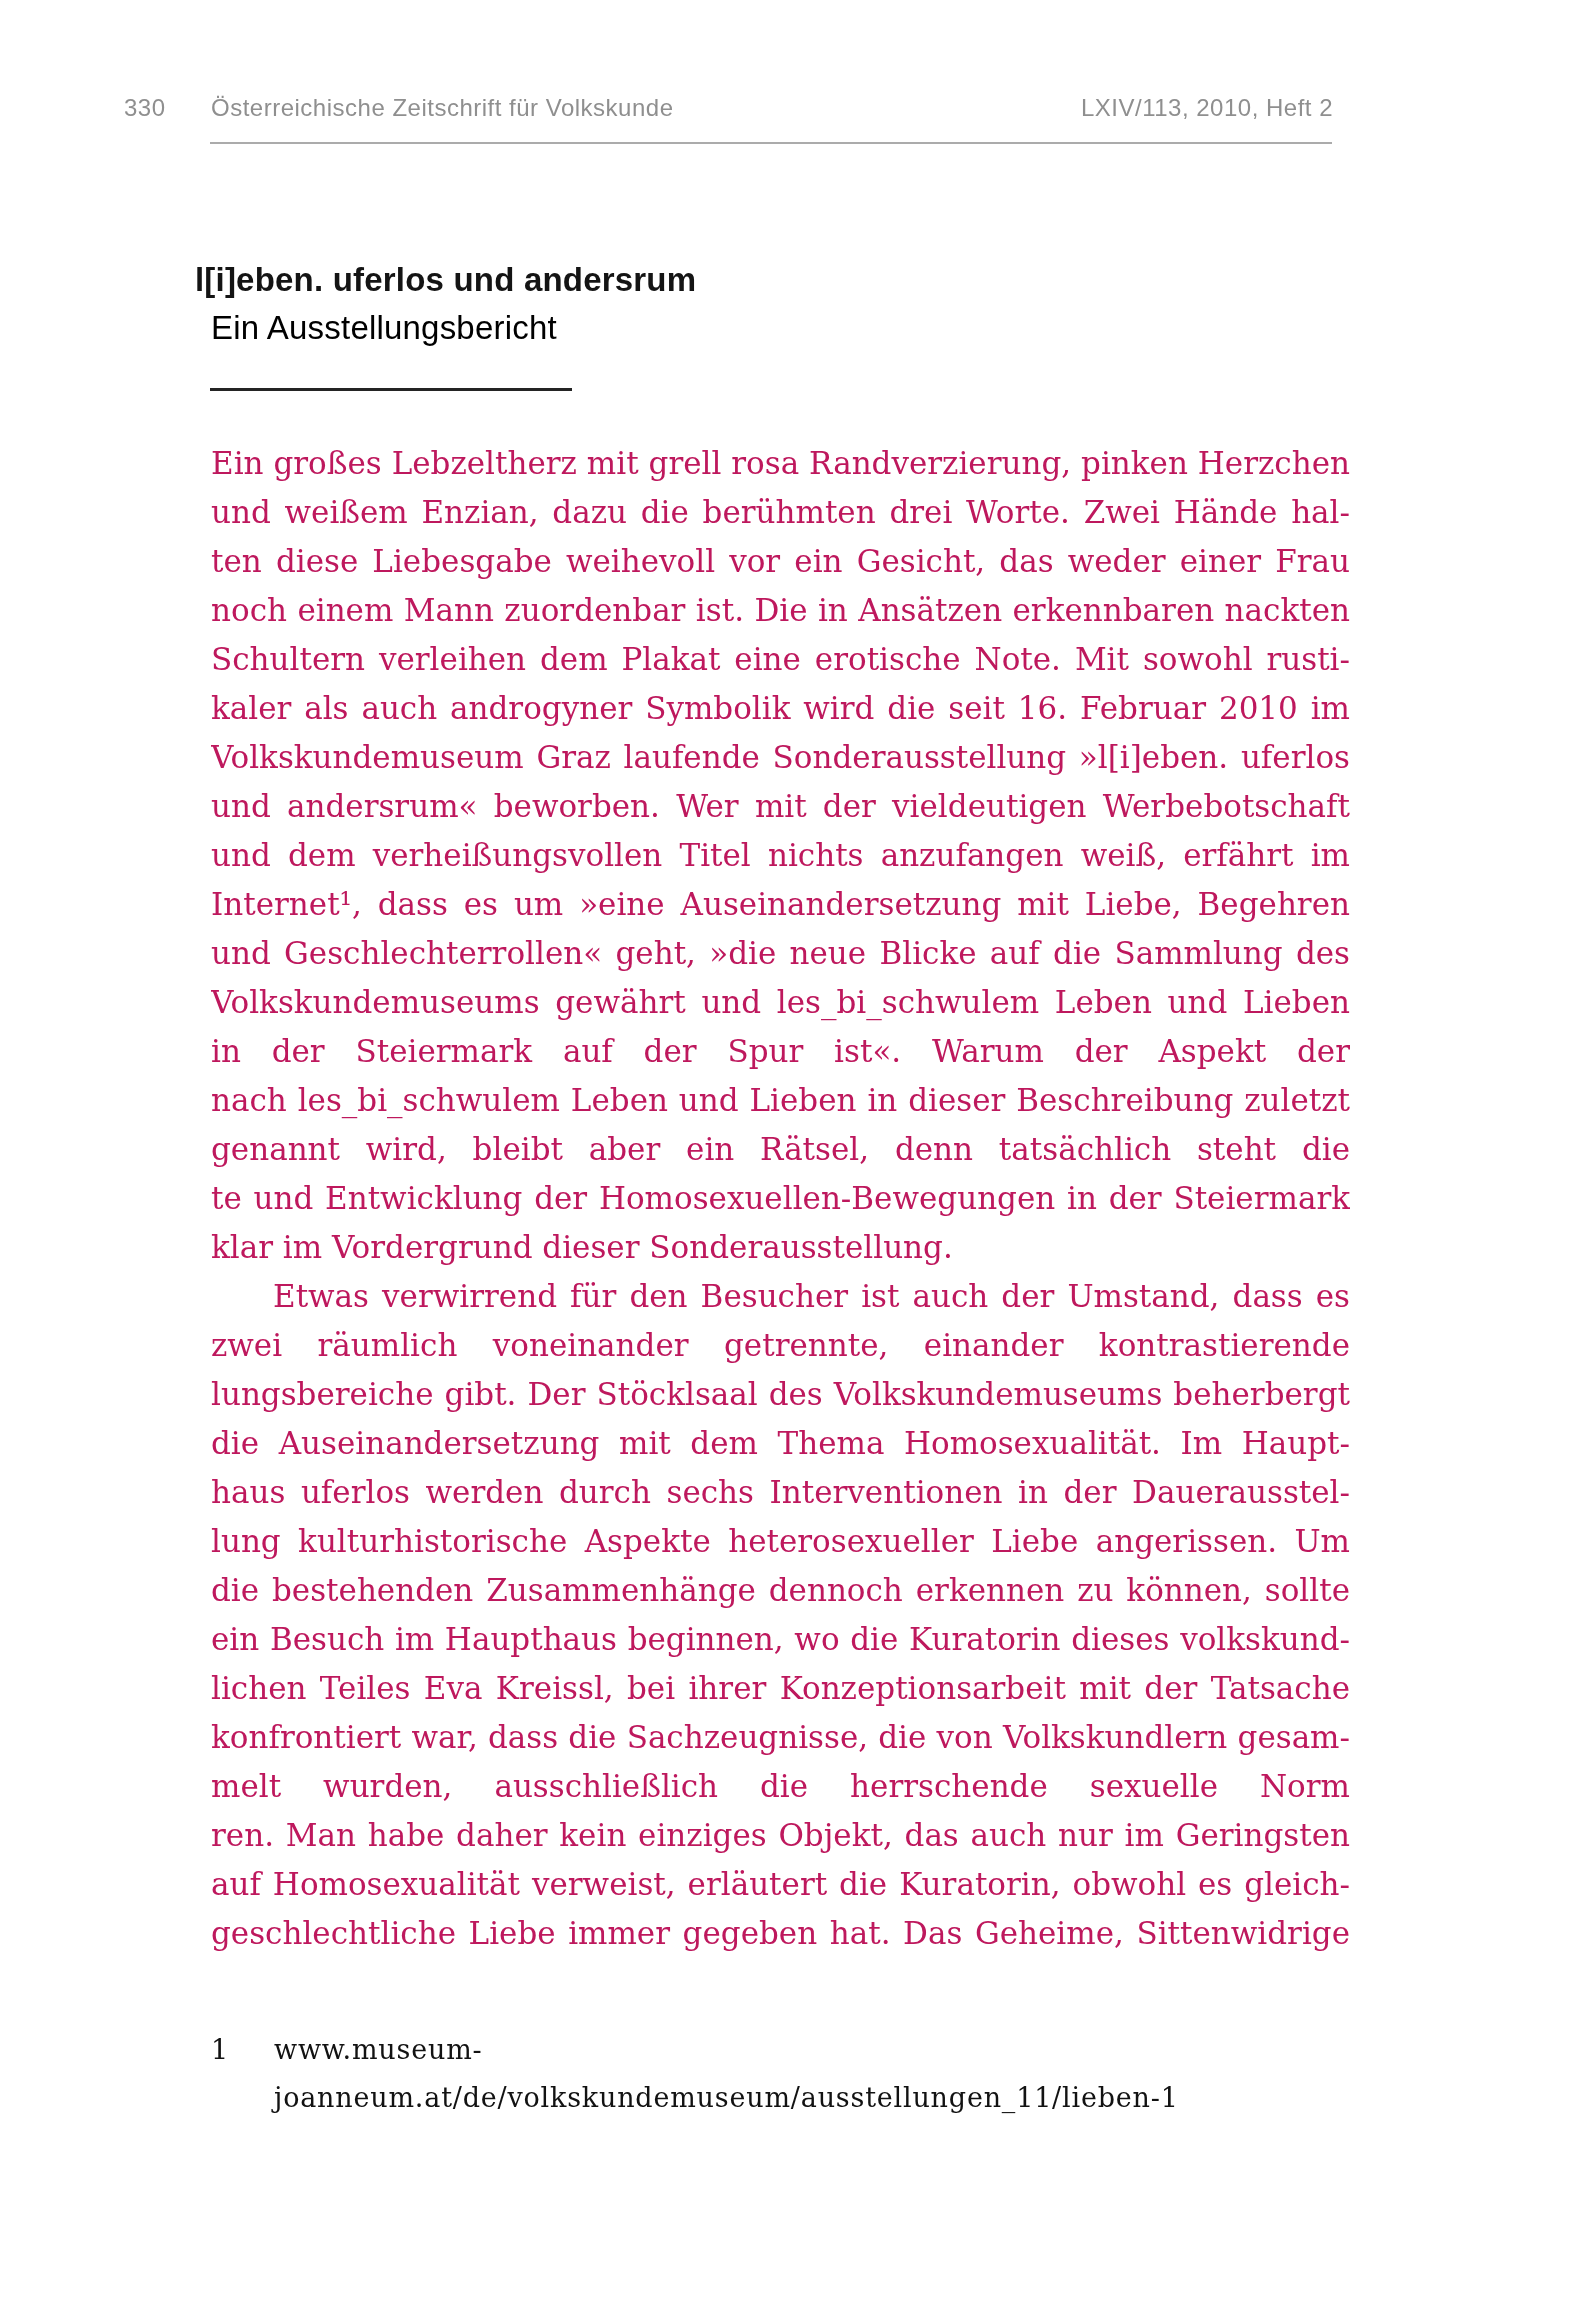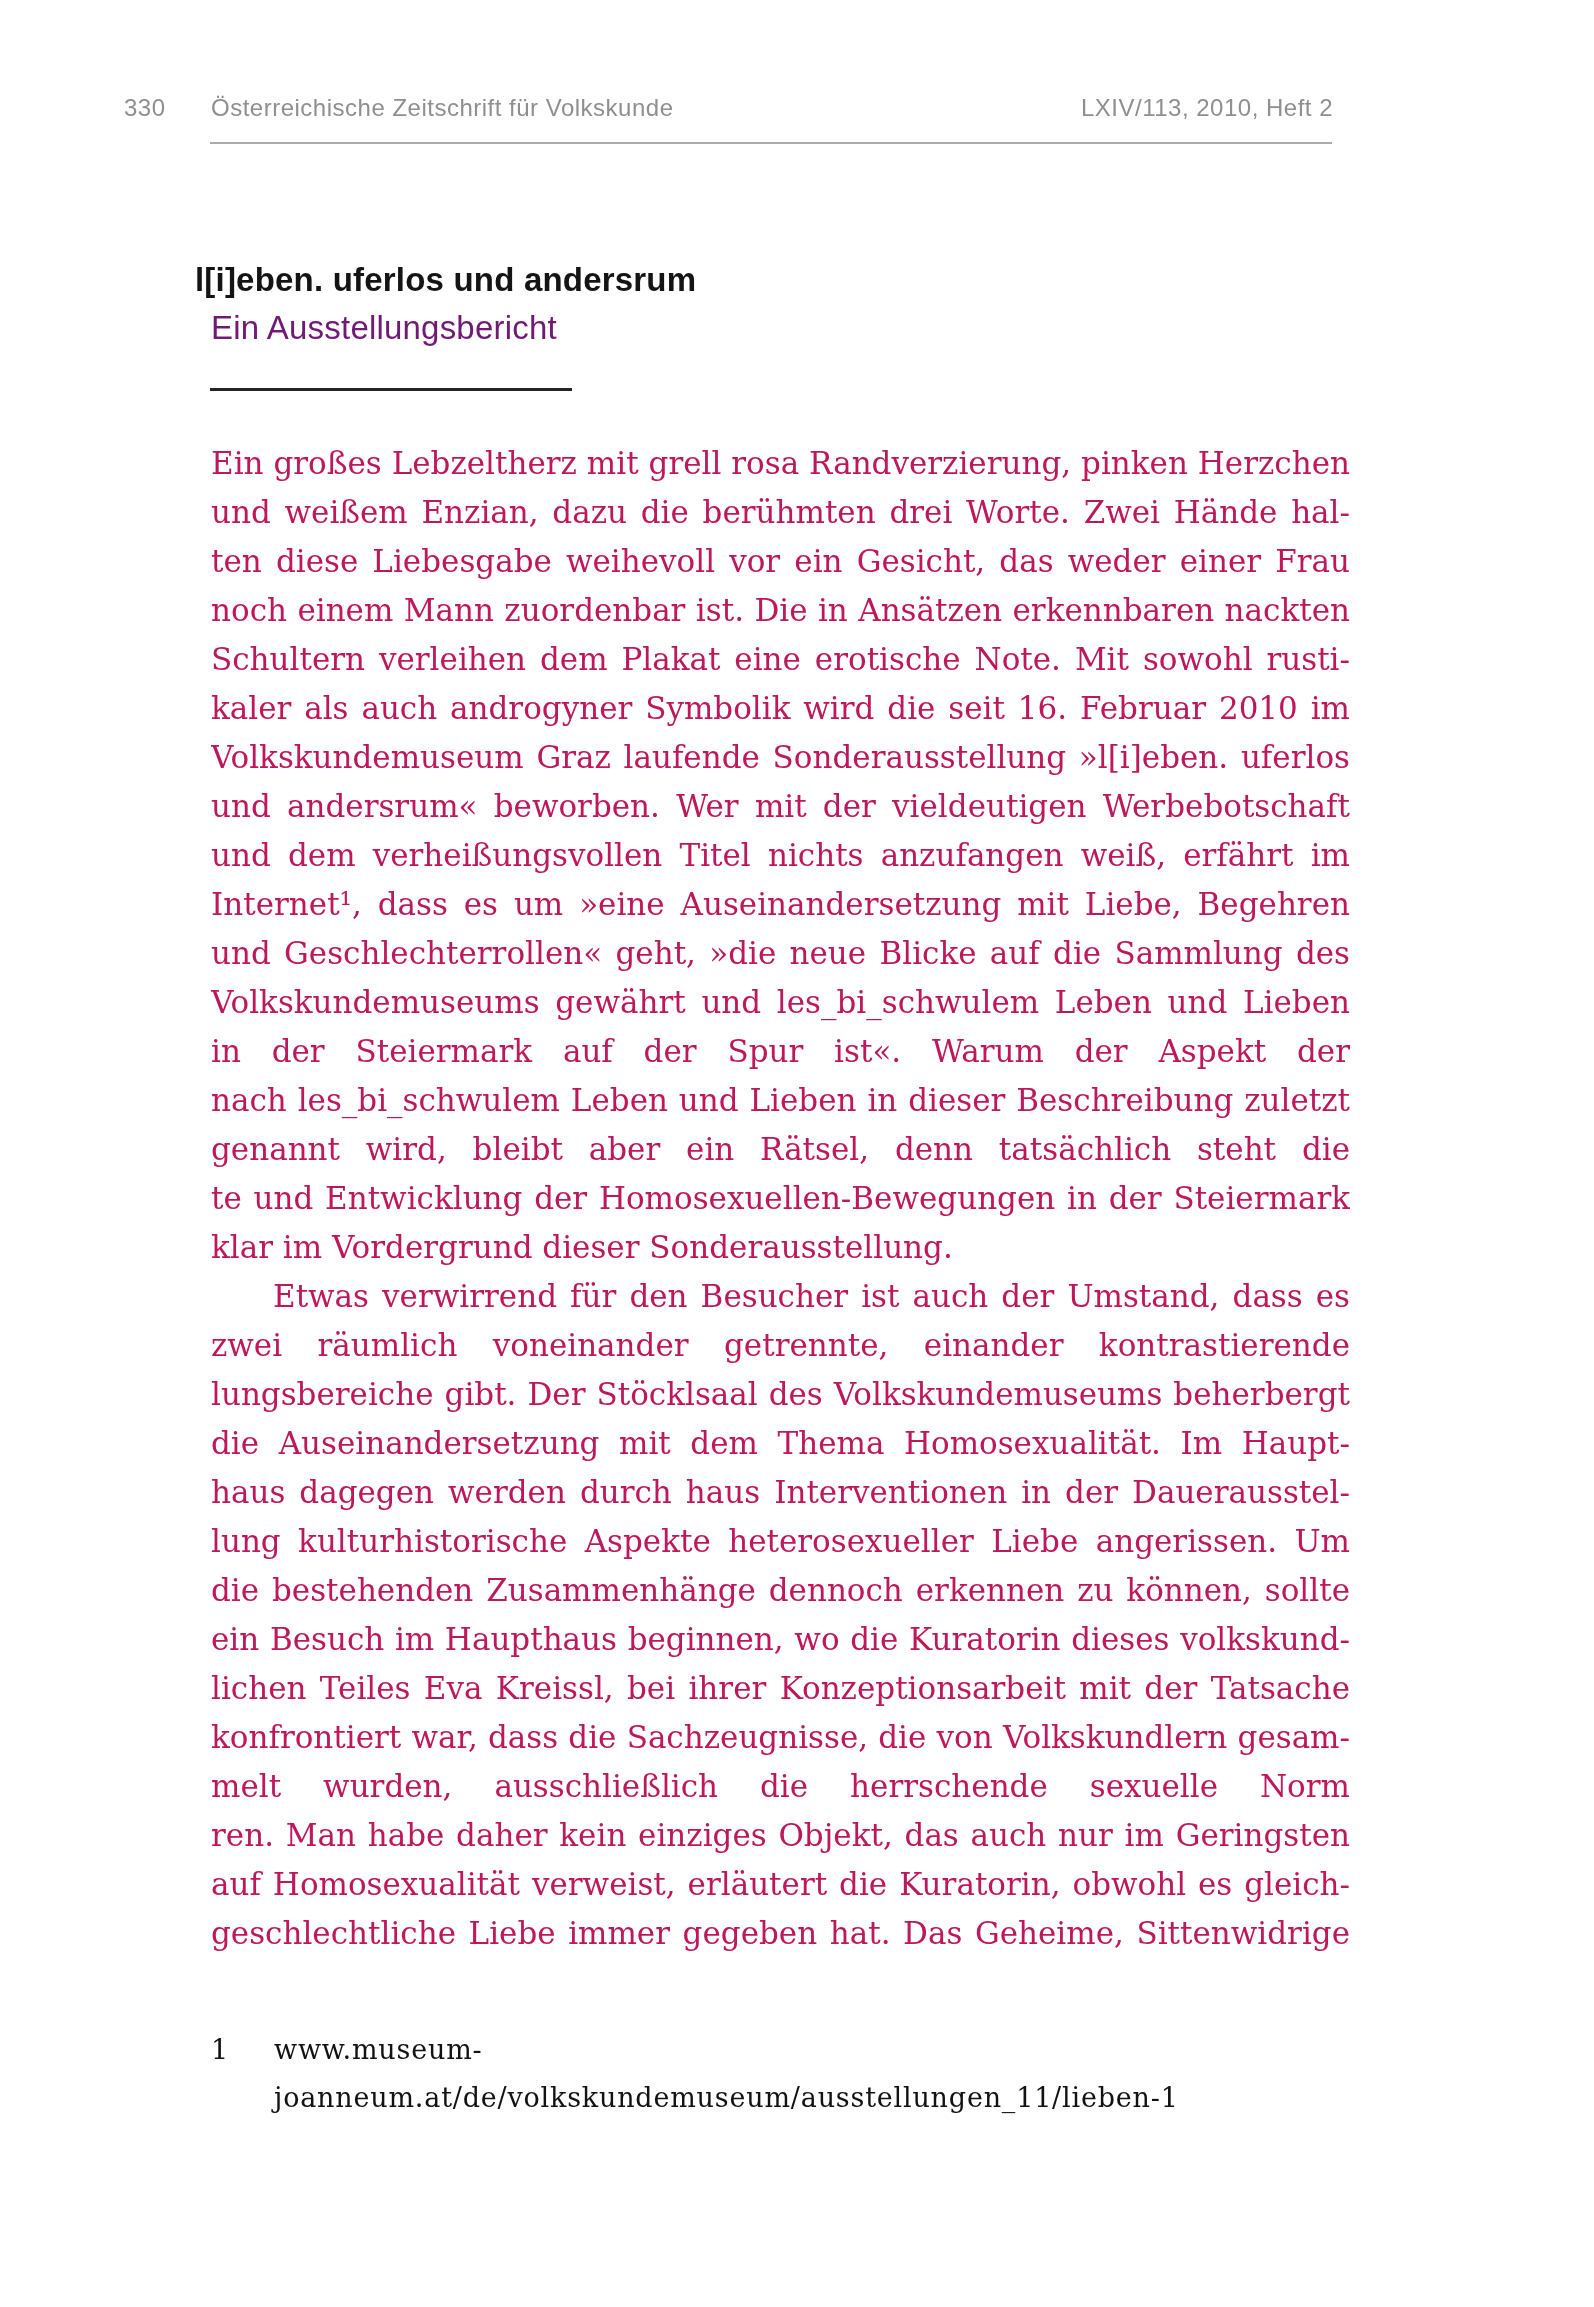--- a/index.html
+++ b/index.html
@@ -43,21 +43,21 @@
     color: #141414;
     letter-spacing: 0.2px;
   }
   .article-subtitle {
     position: absolute;
     left: 211px; top: 308px;
     margin: 0;
     font-size: 33px;
     line-height: 40px;
     font-weight: 400;
-    color: #701a75;
+    color: #000000;
     letter-spacing: 0.2px;
   }
   .title-rule {
     position: absolute;
     left: 210px; top: 388px;
     width: 362px; height: 3.2px;
     background: #242424;
   }
 
   
@@ -127,21 +127,21 @@
       <div class="line">Volkskundemuseums gewährt und les_bi_schwulem Leben und Lieben</div>
       <div class="line">in der Steiermark auf der Spur ist«. Warum der Aspekt der Spurensuche</div>
       <div class="line">nach les_bi_schwulem Leben und Lieben in dieser Beschreibung zuletzt</div>
       <div class="line">genannt wird, bleibt aber ein Rätsel, denn tatsächlich steht die Geschich-</div>
       <div class="line">te und Entwicklung der Homosexuellen-Bewegungen in der Steiermark</div>
       <div class="line flush">klar im Vordergrund dieser Sonderausstellung.</div>
       <div class="line indent">Etwas verwirrend für den Besucher ist auch der Umstand, dass es</div>
       <div class="line">zwei räumlich voneinander getrennte, einander kontrastierende Ausstel-</div>
       <div class="line">lungsbereiche gibt. Der Stöcklsaal des Volkskundemuseums beherbergt</div>
       <div class="line">die Auseinandersetzung mit dem Thema Homosexualität. Im Haupt-</div>
-      <div class="line">haus dagegen werden durch haus Interventionen in der Dauerausstel-</div>
+      <div class="line">haus uferlos werden durch sechs Interventionen in der Dauerausstel-</div>
       <div class="line">lung kulturhistorische Aspekte heterosexueller Liebe angerissen. Um</div>
       <div class="line">die bestehenden Zusammenhänge dennoch erkennen zu können, sollte</div>
       <div class="line">ein Besuch im Haupthaus beginnen, wo die Kuratorin dieses volkskund-</div>
       <div class="line">lichen Teiles Eva Kreissl, bei ihrer Konzeptionsarbeit mit der Tatsache</div>
       <div class="line">konfrontiert war, dass die Sachzeugnisse, die von Volkskundlern gesam-</div>
       <div class="line">melt wurden, ausschließlich die herrschende sexuelle Norm repräsentie-</div>
       <div class="line">ren. Man habe daher kein einziges Objekt, das auch nur im Geringsten</div>
       <div class="line">auf Homosexualität verweist, erläutert die Kuratorin, obwohl es gleich-</div>
       <div class="line">geschlechtliche Liebe immer gegeben hat. Das Geheime, Sittenwidrige</div>
     </div>

